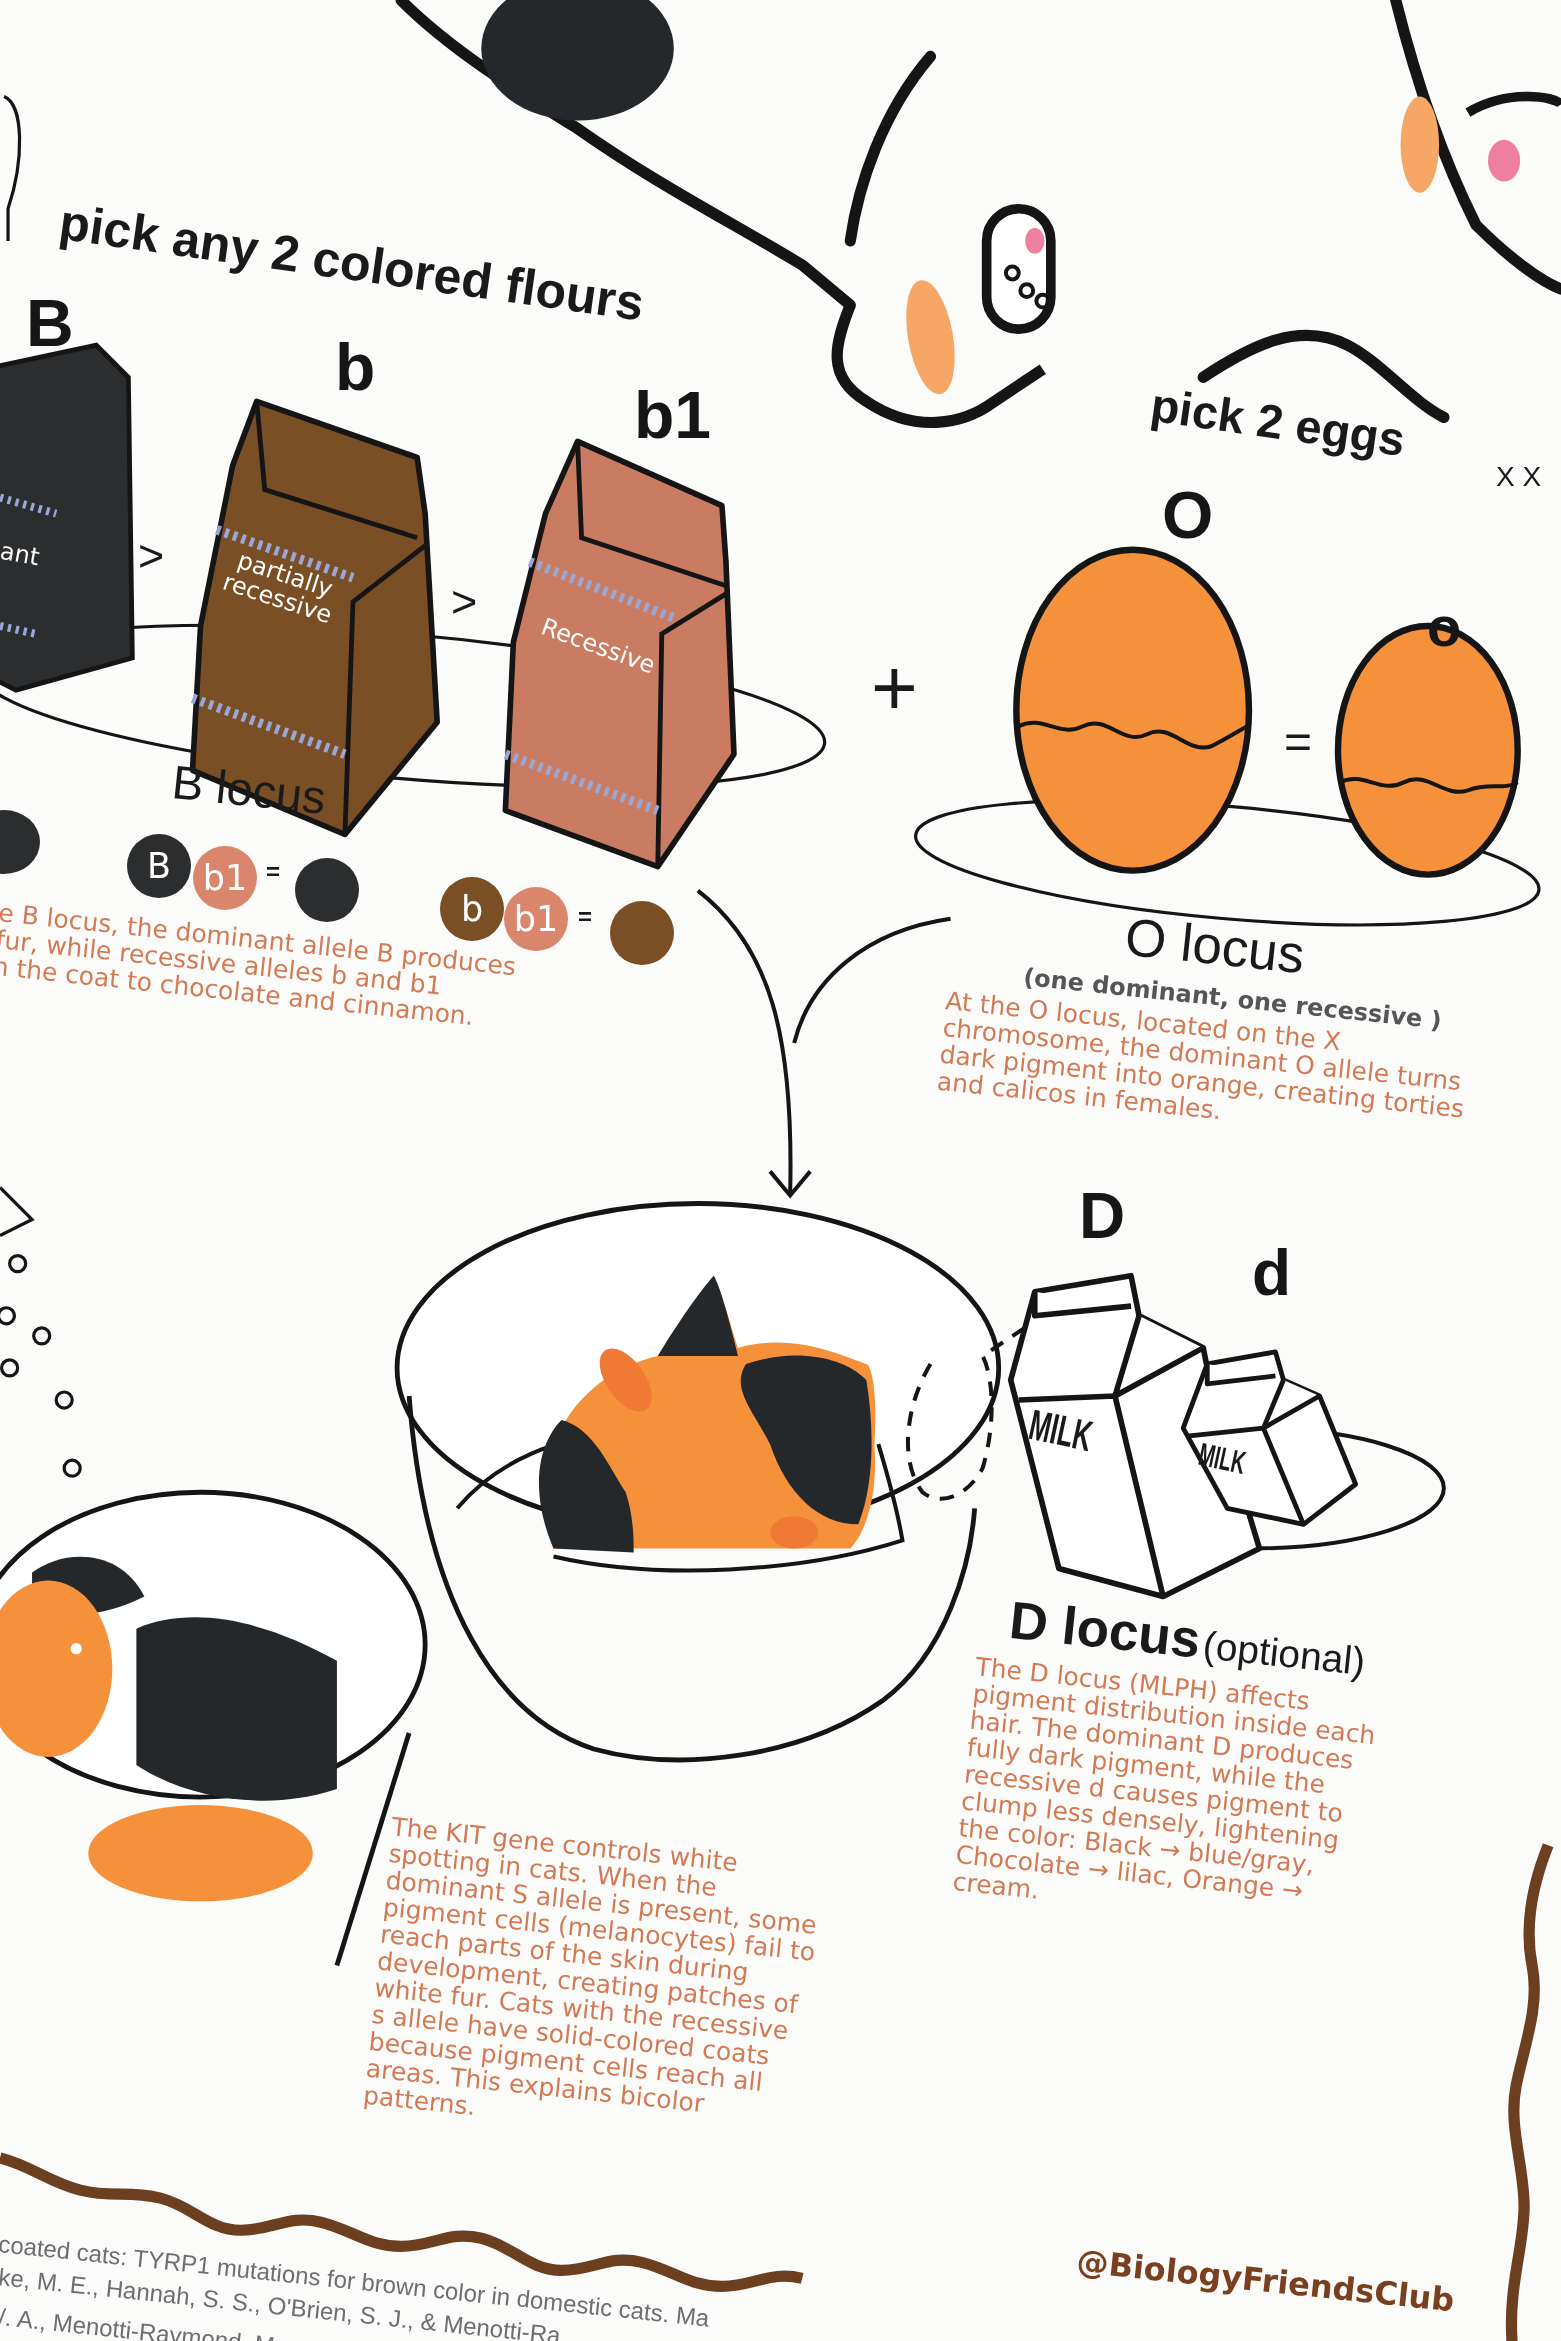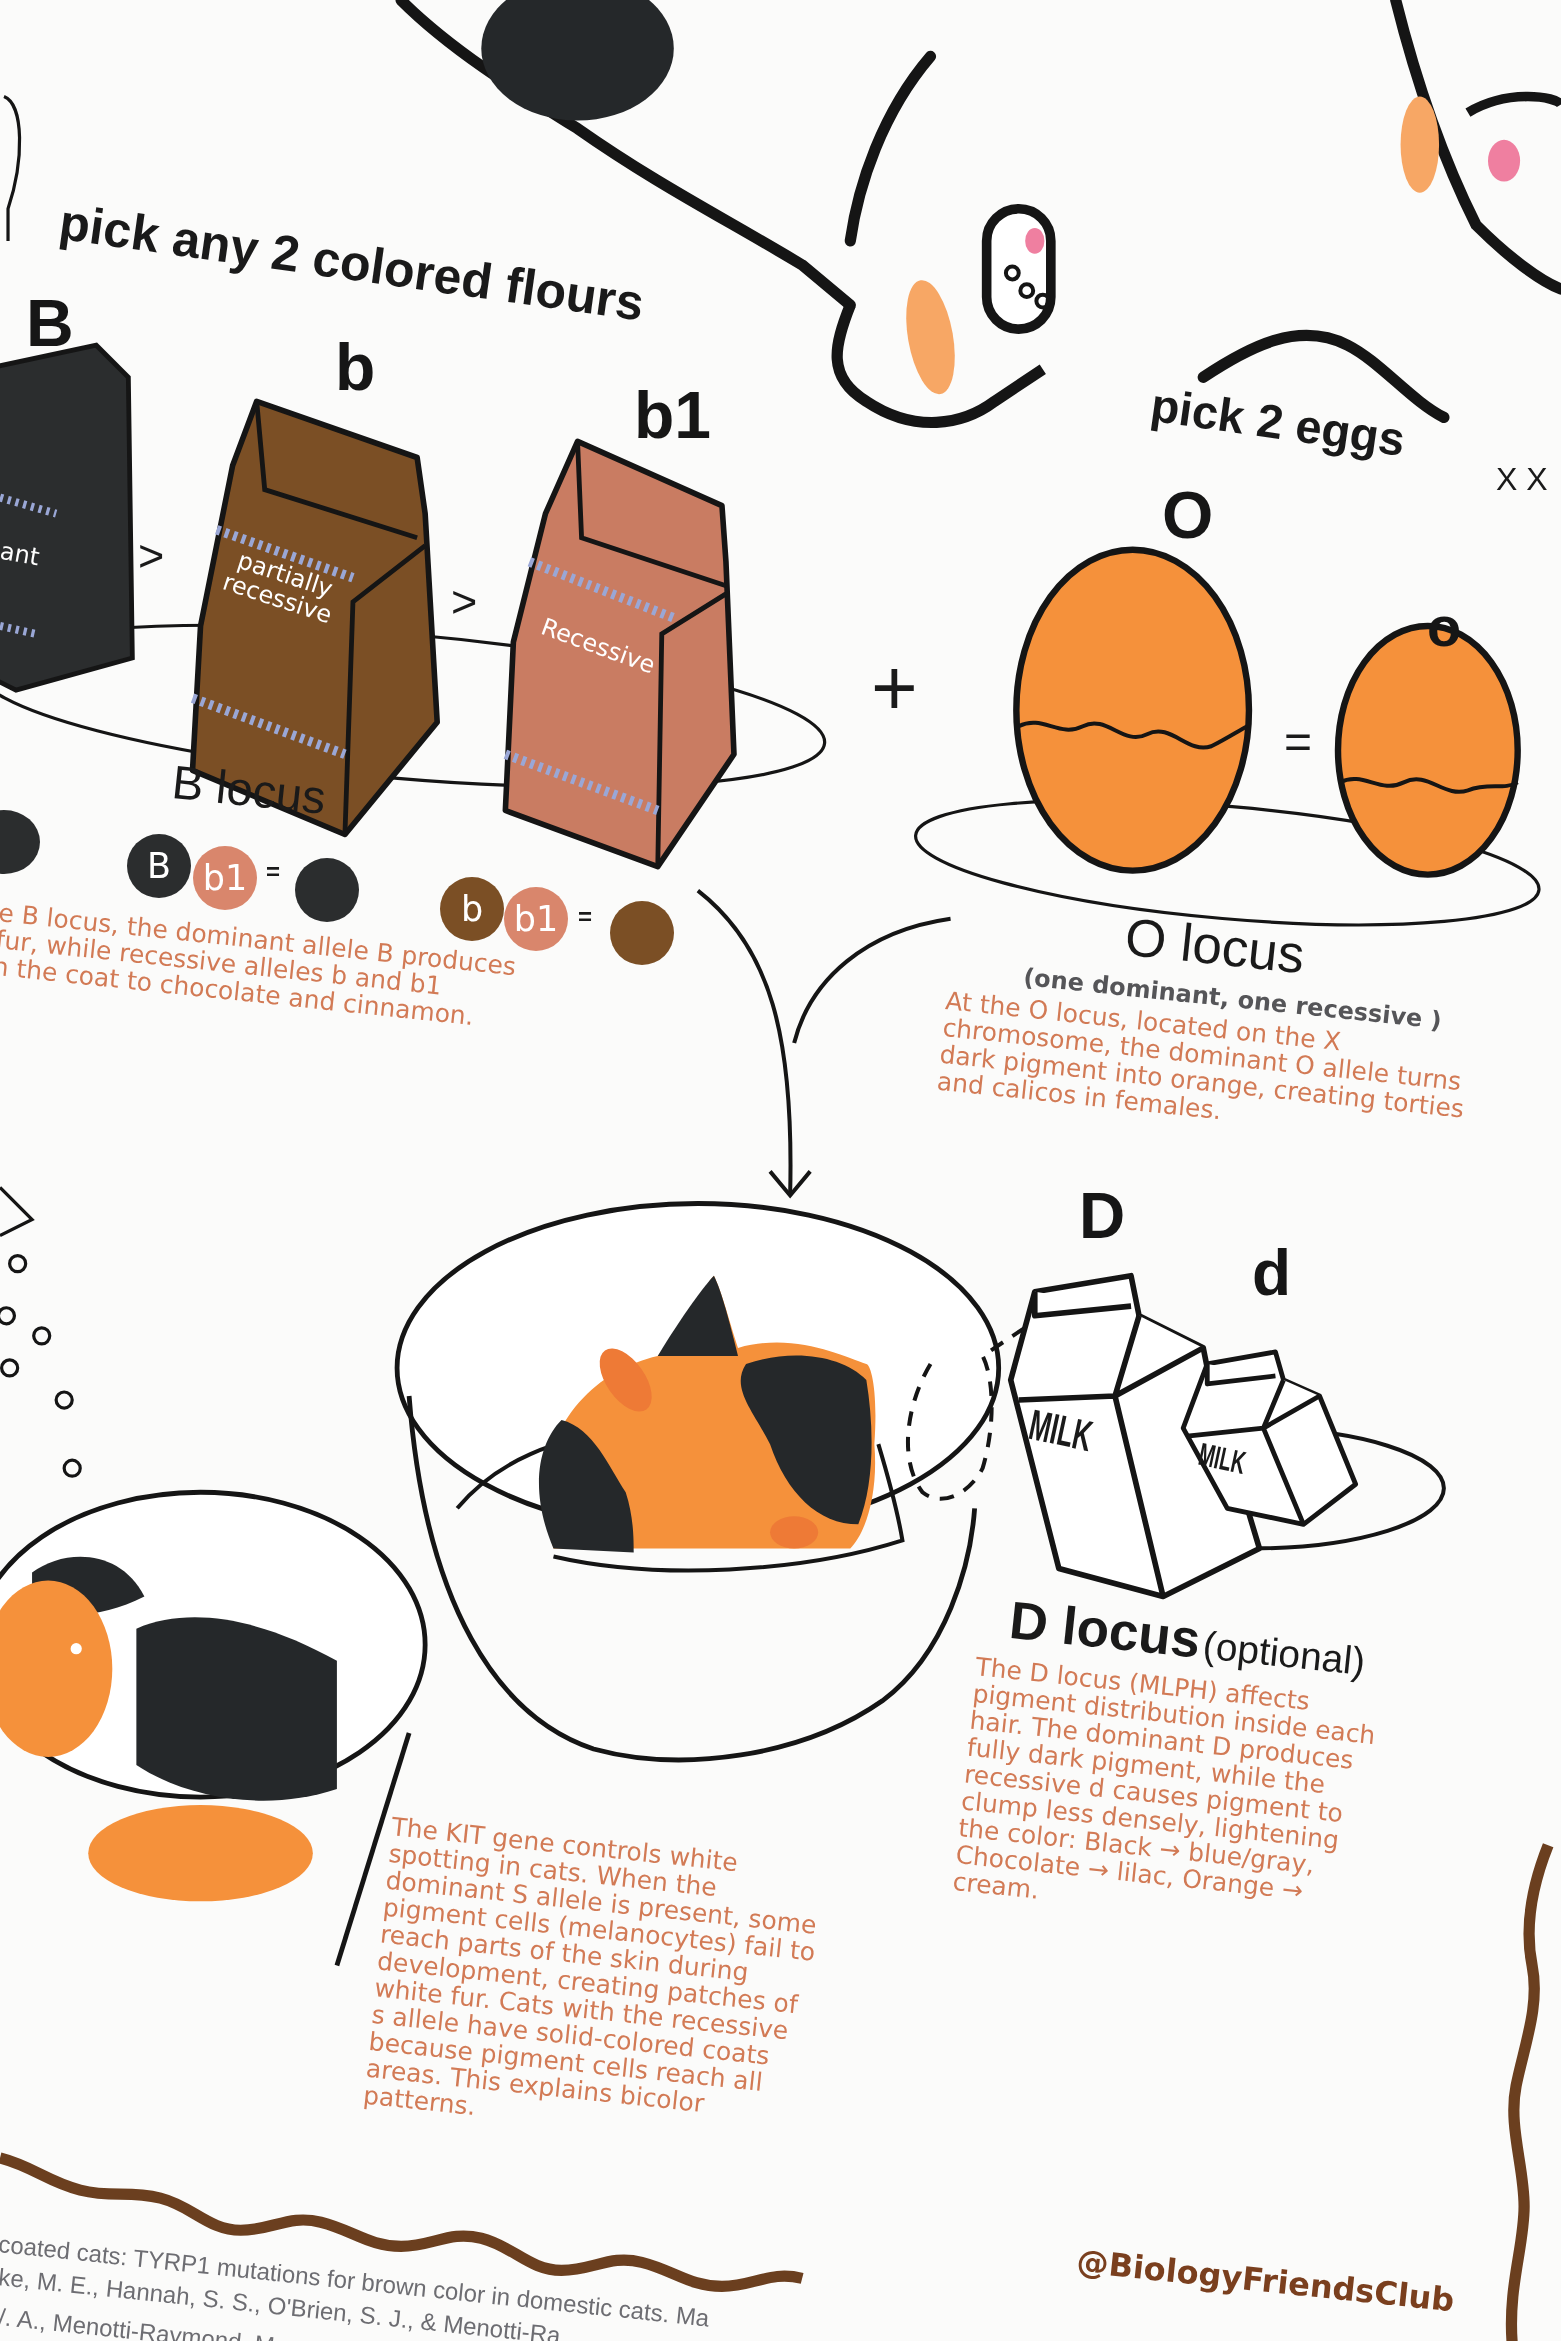--- a/index.html
+++ b/index.html
@@ -167,21 +167,21 @@
 <div class="abs" style="left:610px; top:901px; width:64px; height:64px; border-radius:50%; background:#7b4f25;"></div>
 <div class="abs" style="left:-32px; top:810px; width:72px; height:64px; border-radius:50%; background:#2b2d2e;"></div>
 
 <div class="abs note" style="left:0px; top:899px; font-size:25px; transform:rotate(6deg); transform-origin:left top;">e B locus, the dominant allele B produces
  fur, while recessive alleles b and b1
 n the coat to chocolate and cinnamon.</div>
 
 <div class="abs heading" style="left:871px; top:642px; font-size:80px; font-weight:400;">+</div>
 
 <div class="abs heading" style="left:1155px; top:377px; font-size:47px; transform:rotate(8deg); transform-origin:left top;">pick 2 eggs</div>
-<div class="abs" style="left:1496px; top:461px; font-size:32px; color:#1a1a1a;">X X</div>
+<div class="abs" style="left:1496px; top:461px; font-size:28px; color:#1a1a1a;">X X</div>
 <div class="abs allele" style="left:1162px; top:477px;">O</div>
 <div class="abs allele" style="left:1427px; top:594px; font-size:56px;">o</div>
 <div class="abs heading" style="left:1284px; top:714px; font-size:48px; font-weight:400;">=</div>
 
 <div class="abs heading" style="left:1125px; top:915px; font-size:53px; font-weight:400; transform:rotate(6deg);">O locus</div>
 <div class="abs" style="left:1025px; top:963px; font-size:24px; color:#555558; font-weight:700; font-family:'DejaVu Sans', sans-serif; transform:rotate(6deg); transform-origin:left top; white-space:nowrap;">(one dominant, one recessive )</div>
 <div class="abs note" style="left:947px; top:987px; font-size:25px; transform:rotate(6deg); transform-origin:left top;">At the O locus, located on the X
 chromosome, the dominant O allele turns
 dark pigment into orange, creating torties
 and calicos in females.</div>

